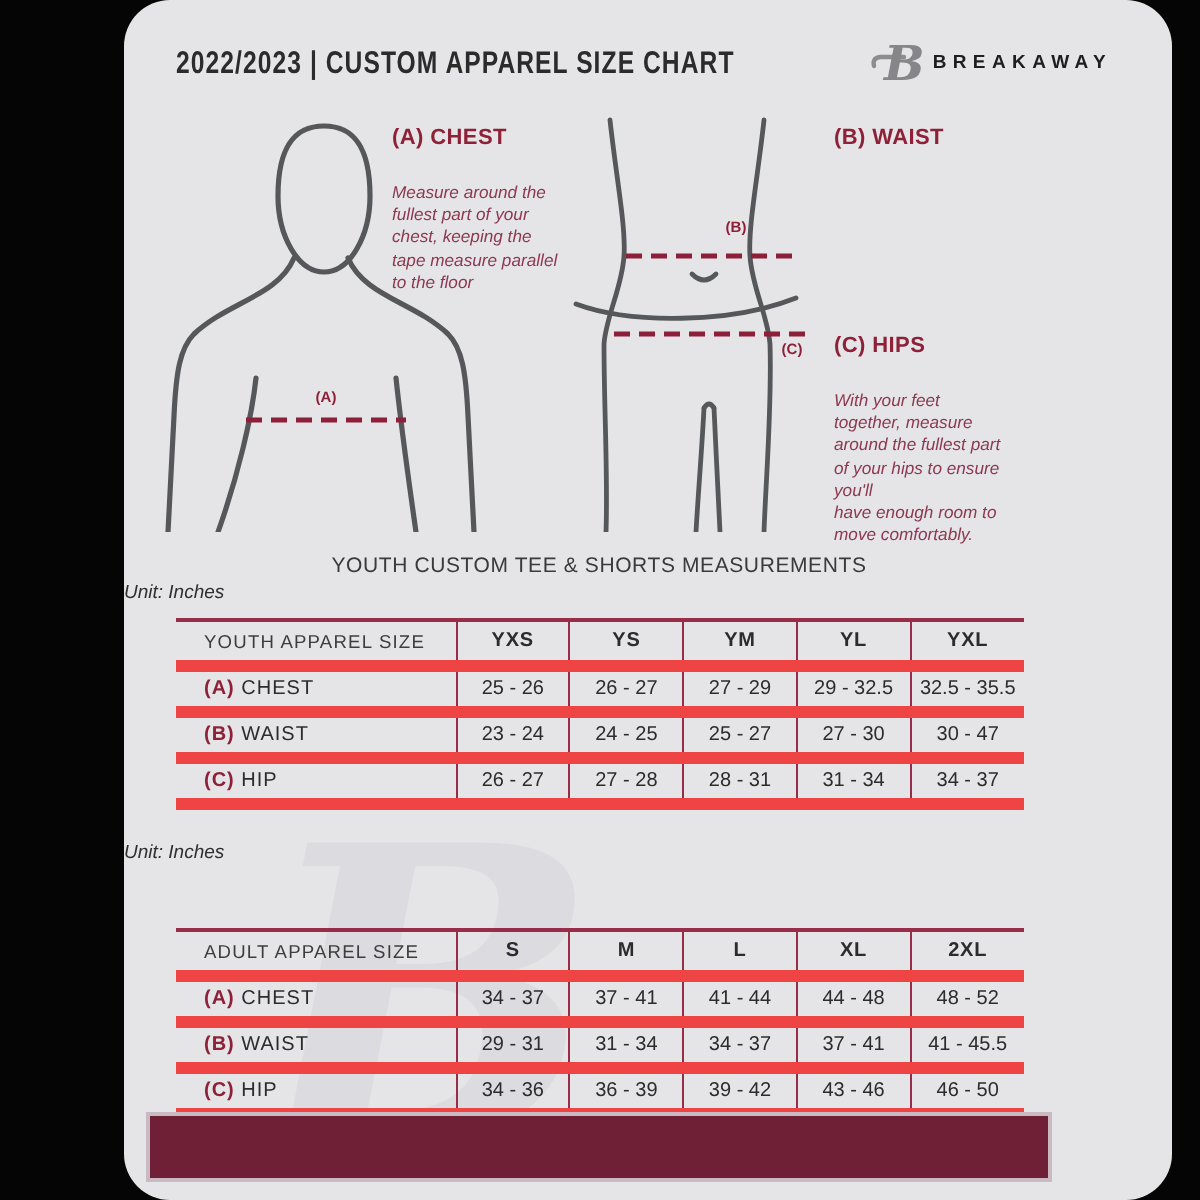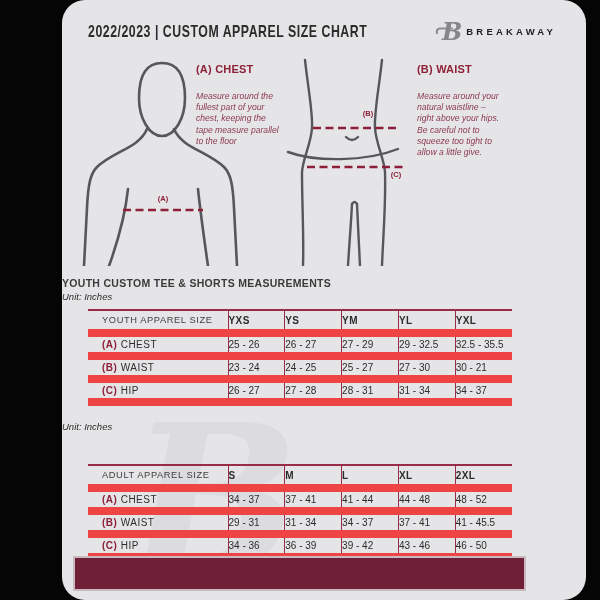--- a/index.html
+++ b/index.html
@@ -30,35 +30,35 @@
   .marker-a { left: 101px; top: 194px; }
   .marker-b { left: 306px; top: 109px; }
   .marker-c { left: 334px; top: 170px; }
 
   
   .watermark { position: absolute; left: 68px; top: 398px; z-index: 0;
                font-family: "DejaVu Serif", serif; font-style: italic; font-weight: bold;
                font-size: 200px; line-height: 1; color: #dcdce0; }
 
   
-  .t-title { position: absolute; left: 0; width: 475px; text-align: left; z-index: 1;
-             font-size: 10.5px; font-weight: 700; letter-spacing: 0.3px; color: #3a3a3a; }
+  .t-title { position: absolute; left: 0; width: 475px; text-align: center; z-index: 1;
+             font-size: 10.5px; font-weight: 400; letter-spacing: 0.3px; color: #3a3a3a; }
   .t-unit { position: absolute; left: 0; width: 475px; z-index: 1;
             font-size: 9.5px; font-style: italic; color: #2f2f2f; }
   .title-youth { top: 277px; } .unit-youth { top: 291px; }
   .title-adult { top: 407px; } .unit-adult { top: 421px; }
   .size-table { position: absolute; left: 26px; width: 424px; z-index: 1;
                 border-collapse: collapse; table-layout: fixed;
                 border-top: 2px solid #982d4a; }
   .table-youth { top: 309px; }
   .table-adult { top: 464px; }
-  .size-table tr { height: 23px; border-bottom: 8px solid #ef4444; }
+  .size-table tr { height: 23px; border-bottom: 6px solid #ef4444; }
   .size-table th, .size-table td { vertical-align: middle; }
   .size-table th:first-child, .size-table td:first-child { width: 140px; text-align: left; padding-left: 14px; }
-  .size-table th + th, .size-table td + td { border-left: 1.6px solid #982d4a; text-align: left; }
+  .size-table th + th, .size-table td + td { border-left: 1.6px solid #982d4a; text-align: center; }
   .size-table thead th:first-child { font-weight: 400; font-size: 9.3px; letter-spacing: 0.6px; color: #3d3d3d; }
   .size-table thead th { font-size: 10px; font-weight: 700; letter-spacing: 0.4px; color: #2c2c2c; }
   .size-table td { font-size: 10px; color: #2c2c2c; }
   .size-table td:first-child { font-size: 10px; letter-spacing: 0.5px; }
   .size-table td .prefix { color: #8e2138; font-weight: 700; }
 
   
   .footer-bar { position: absolute; left: 11px; top: 556px; width: 453px; height: 35px;
                 background: #6f1f36; border: 2px solid #c9bac1; z-index: 1; }
 </style>
@@ -109,26 +109,30 @@
     <div class="guide-block guide-chest">
       <div class="guide-title">(A) CHEST</div>
       <div class="guide-body">Measure around the
 fullest part of your
 chest, keeping the
 tape measure parallel
 to the floor</div>
     </div>
     <div class="guide-block guide-waist">
       <div class="guide-title">(B) WAIST</div>
-      <div class="guide-body">Measure around your
-natural waistline –
-right above your hips.
-Be careful not to
-squeeze too tight to
-allow a little give.</div>
+    </div>
+    <div class="guide-block guide-hips">
+      <div class="guide-title">(C) HIPS</div>
+      <div class="guide-body">With your feet
+together, measure
+around the fullest part
+of your hips to ensure
+you'll
+have enough room to
+move comfortably.</div>
     </div>
 
     <div class="watermark">B</div>
 
     <div class="t-title title-youth">YOUTH CUSTOM TEE &amp; SHORTS MEASUREMENTS</div>
     <div class="t-unit unit-youth">Unit: Inches</div>
     <table class="size-table table-youth">
         <thead>
           <tr>
             <th>YOUTH APPAREL SIZE</th>
@@ -147,21 +151,21 @@
             <td>27 - 29</td>
             <td>29 - 32.5</td>
             <td>32.5 - 35.5</td>
           </tr>
           <tr>
             <td><span class="prefix">(B)</span> WAIST</td>
             <td>23 - 24</td>
             <td>24 - 25</td>
             <td>25 - 27</td>
             <td>27 - 30</td>
-            <td>30 - 21</td>
+            <td>30 - 47</td>
           </tr>
           <tr>
             <td><span class="prefix">(C)</span> HIP</td>
             <td>26 - 27</td>
             <td>27 - 28</td>
             <td>28 - 31</td>
             <td>31 - 34</td>
             <td>34 - 37</td>
           </tr>
         </tbody>

